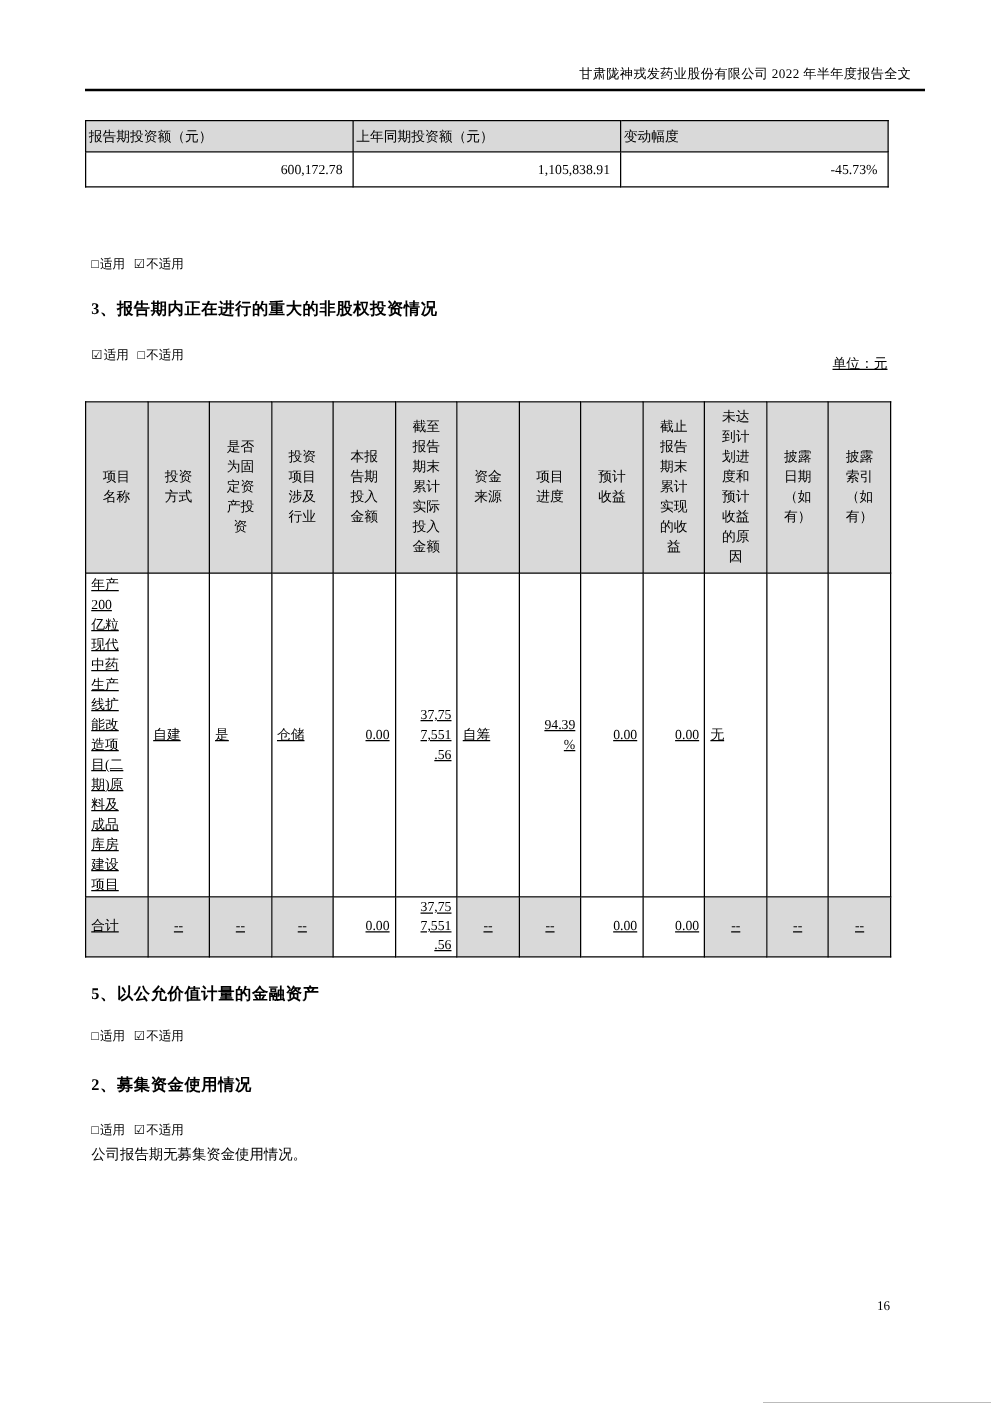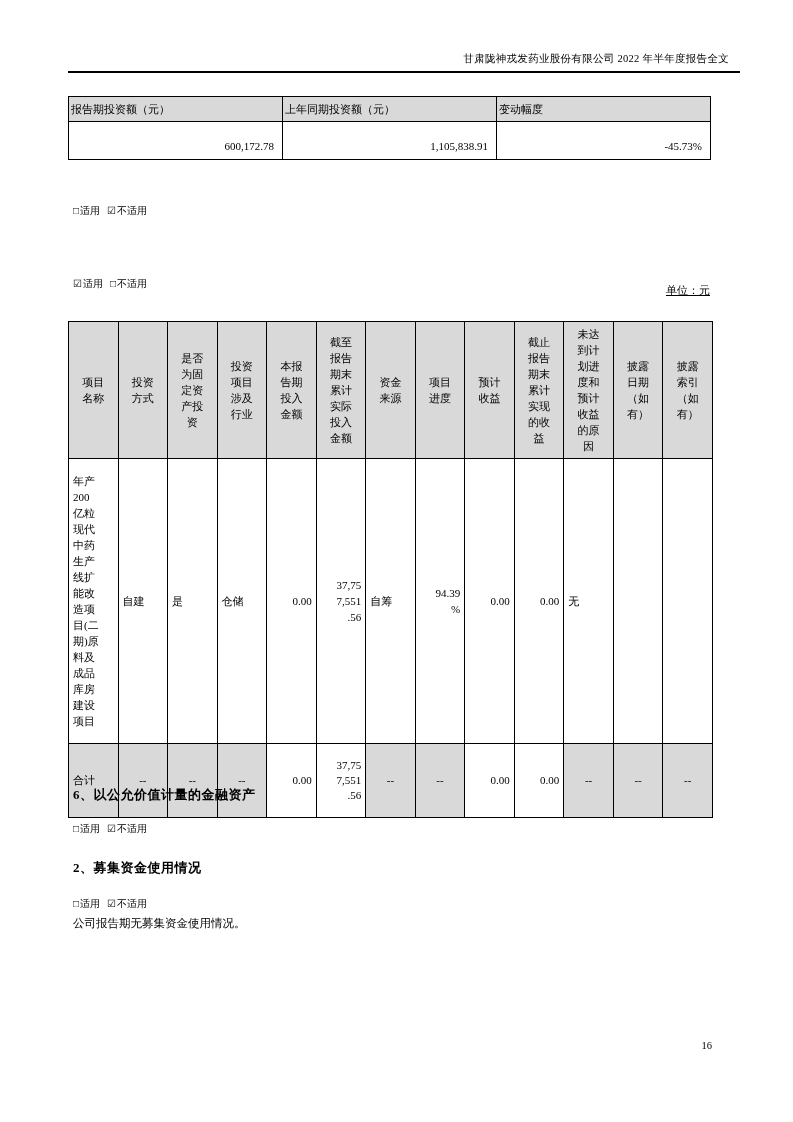--- a/index.html
+++ b/index.html
@@ -16,37 +16,37 @@
 
   .doc-header { top:52px; right:64px; font-size:10.5px; letter-spacing:0.3px; }
   .header-rule { top:71px; left:68px; width:672px; height:2px; background:#000; }
 
   table { border-collapse:collapse; table-layout:fixed; }
   th,td { border:1px solid #000; font-weight:normal; overflow:hidden; }
 
   
   .t1 { top:96px; left:68px; width:643px; font-size:11px; }
   .t1 th { background:#d9d9d9; text-align:left; height:22px; padding:1px 2px; }
-  .t1 td { text-align:right; height:25px; padding:11px 8px 1px 2px; }
+  .t1 td { text-align:right; height:25px; padding:1px 8px 1px 2px; }
 
   
   .heading { left:73px; font-size:13px; font-weight:bold; letter-spacing:0.5px; }
   .appl { left:73px; font-size:10px; }
   .appl .opt { margin-right:7px; }
   .appl .glyph { margin-right:1px; }
   .note { left:73px; font-size:11.5px; }
   .unit-label { top:283px; right:83px; font-size:11px;text-decoration:underline; }
 
   
   .t2 { top:321px; left:68px; width:645px; font-size:11px; line-height:16px; }
   .t2 th {
     background:#d9d9d9; text-align:center; vertical-align:middle;
     padding:1px 4px; white-space:pre-line;
   }
-  .t2 td { vertical-align:middle; padding:14px 4px; white-space:pre-line; }
+  .t2 td { vertical-align:middle; padding:1px 4px; white-space:pre-line;text-decoration:underline; }
   .t2 .al { text-align:left; }
   .t2 .ar { text-align:right; }
   .t2 .ac { text-align:center; }
   .t2 .gray { background:#d9d9d9; }
   .t2 tr.total-row { line-height:15px; }
 
   .page-number { top:1040px; right:81px; font-size:10.5px;text-align:right; }
 </style>
 </head>
 <body>
@@ -68,20 +68,21 @@
       <td>1,105,838.91</td>
       <td>-45.73%</td>
     </tr>
   </tbody>
     </table>
 
   <div class="abs appl" style="top:204px">
     <span class="opt"><span class="glyph">□</span><span>适用</span></span><span class="opt"><span class="glyph">☑</span><span>不适用</span></span>
   </div>
 
+  <div class="abs heading" style="top:238px">3、报告期内正在进行的重大的非股权投资情况</div>
   <div class="abs appl" style="top:277px">
     <span class="opt"><span class="glyph">☑</span><span>适用</span></span><span class="opt"><span class="glyph">□</span><span>不适用</span></span>
   </div>
 
   <div class="abs unit-label">单位：元</div>
 
   <table class="abs t2">
     <tbody>
         <tr style="height:137px">
       <th>项目
@@ -184,21 +185,21 @@
       <td class="ac gray">--</td>
       <td class="ar">0.00</td>
       <td class="ar">0.00</td>
       <td class="ac gray">--</td>
       <td class="ac gray">--</td>
       <td class="ac gray">--</td>
     </tr>
   </tbody>
     </table>
 
-  <div class="abs heading" style="top:786px">6、以公允价值计量的金融资产</div>
+  <div class="abs heading" style="top:786px">5、以公允价值计量的金融资产</div>
   <div class="abs appl" style="top:822px">
     <span class="opt"><span class="glyph">□</span><span>适用</span></span><span class="opt"><span class="glyph">☑</span><span>不适用</span></span>
   </div>
 
   <div class="abs heading" style="top:859px">2、募集资金使用情况</div>
   <div class="abs appl" style="top:897px">
     <span class="opt"><span class="glyph">□</span><span>适用</span></span><span class="opt"><span class="glyph">☑</span><span>不适用</span></span>
   </div>
   <div class="abs note" style="top:916px">公司报告期无募集资金使用情况。</div>
 

